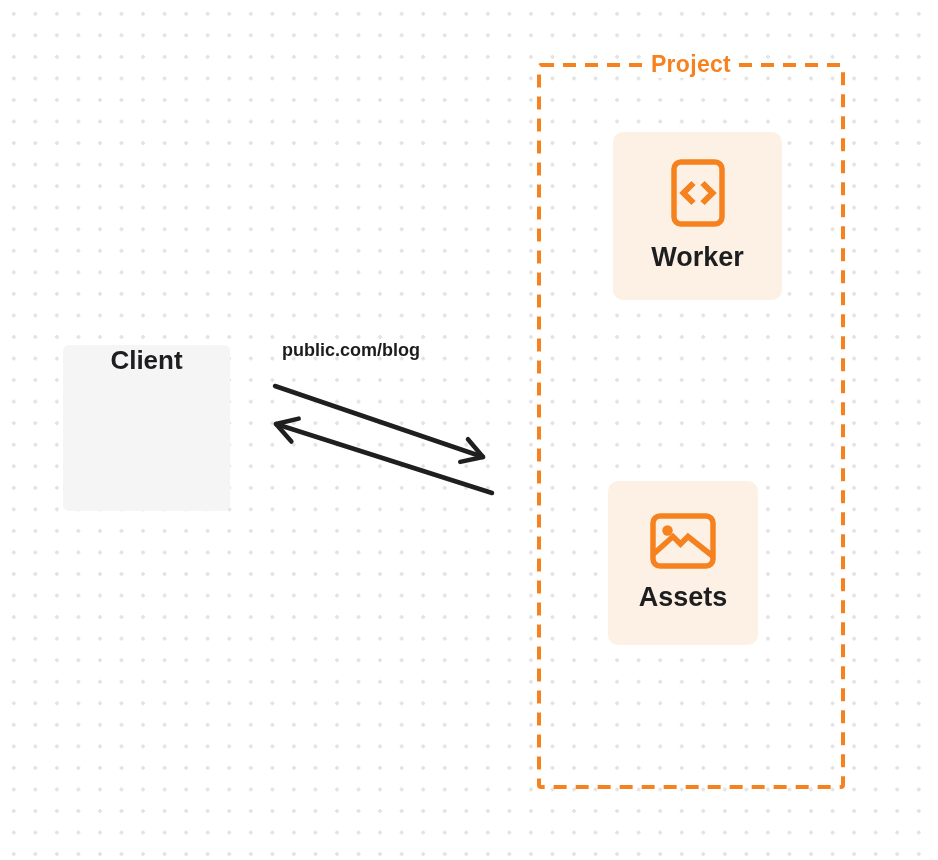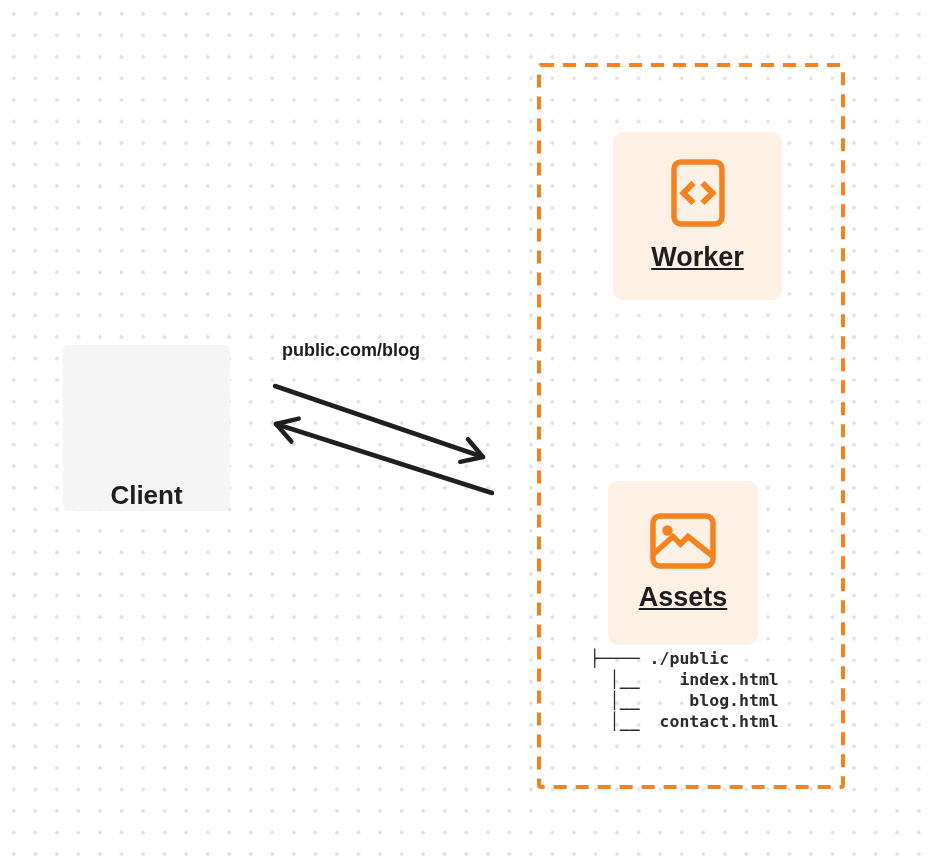--- a/index.html
+++ b/index.html
@@ -9,21 +9,21 @@
     overflow:hidden;
     background-color:#ffffff;
     background-image:radial-gradient(circle,#e3e3e5 1.7px,rgba(0,0,0,0) 1.8px);
     background-size:21.55px 21.55px;
     background-position:3px 3px;
     font-family:"Liberation Sans",sans-serif;
     color:#1e1e20;
   }
   .node{
     position:absolute;
-    display:flex;align-items:flex-end;justify-content:center;
+    display:flex;align-items:flex-start;justify-content:center;
     box-sizing:border-box;
   }
   .client-node{
     left:63px;top:345px;width:167px;height:166px;
     background:#f5f5f6;border-radius:6px;
     font-size:26px;font-weight:700;
   }
   .request-url{
     position:absolute;left:282px;top:340px;
     font-size:18px;font-weight:700;color:#1c1c1e;
@@ -36,21 +36,20 @@
   }
   .project-label{
     display:inline-block;background:#ffffff;padding:0 7px;
     color:#f6821f;font-size:23px;font-weight:700;letter-spacing:.3px;
   }
   .card{
     position:absolute;
     background:#fcf1e4;border-radius:10px;
     display:flex;flex-direction:column;align-items:center;justify-content:center;
     box-sizing:border-box;
-    text-decoration:underline;
   }
   .worker-card{left:613px;top:132px;width:169px;height:168px;gap:15px;}
   .assets-card{left:608px;top:481px;width:150px;height:164px;gap:13px;}
   .card-label{font-size:27px;font-weight:700;color:#1e1e20;}
   .file-tree{
     position:absolute;left:590px;top:648px;margin:0;
     font-family:"DejaVu Sans Mono",monospace;
     font-size:16.5px;font-weight:600;line-height:21px;
     color:#2b2b2b;white-space:pre;
   }
@@ -72,37 +71,36 @@
         <path d="M7,5 L27,17 L7,29" fill="none" stroke="#1F1F1F" stroke-width="4.5" stroke-linecap="round" stroke-linejoin="round"></path>
       </marker>
     </defs>
     <line x1="275" y1="386" x2="483" y2="457" stroke="#1F1F1F" stroke-width="4.5" stroke-linecap="round" marker-end="url(#chevron)"></line>
     <line x1="492" y1="493" x2="276" y2="424" stroke="#1F1F1F" stroke-width="4.5" stroke-linecap="round" marker-end="url(#chevron)"></line>
   </svg>
 
   <svg class="project-border-svg" viewBox="0 0 308 726">
     <rect x="2" y="2" width="304" height="722" rx="2" fill="none" stroke="#F6821F" stroke-width="4" stroke-dasharray="13 9"></rect>
   </svg>
+  <div class="project-label-row">
+    <span class="project-label">Project</span>
+  </div>
 
   <div class="card worker-card">
     <svg width="54" height="68" viewBox="0 0 54 68">
       <rect x="3" y="3" width="48" height="62" rx="7" fill="none" stroke="#F6821F" stroke-width="5.5"></rect>
       <polyline points="22.5,24 12.5,34 22.5,44" fill="none" stroke="#F6821F" stroke-width="6" stroke-linejoin="miter"></polyline>
       <polyline points="31.5,24 41.5,34 31.5,44" fill="none" stroke="#F6821F" stroke-width="6" stroke-linejoin="miter"></polyline>
     </svg>
     <div class="card-label">Worker</div>
   </div>
 
   <div class="card assets-card">
     <svg width="66" height="56" viewBox="0 0 66 56">
       <rect x="3" y="3" width="60" height="50" rx="7" fill="none" stroke="#F6821F" stroke-width="5.5"></rect>
       <circle cx="17.5" cy="17.5" r="5.2" fill="#F6821F"></circle>
       <polyline points="3.5,41 23,23.5 30.5,31 38,23.5 62.5,43" fill="none" stroke="#F6821F" stroke-width="5.5" stroke-linejoin="miter"></polyline>
     </svg>
     <div class="card-label">Assets</div>
   </div>
 
-  <pre class="file-tree">├──── ./public
-  │__    index.html
-  │__     blog.html
-  │__  contact.html</pre>
 
 </div>
 
 </body></html>

